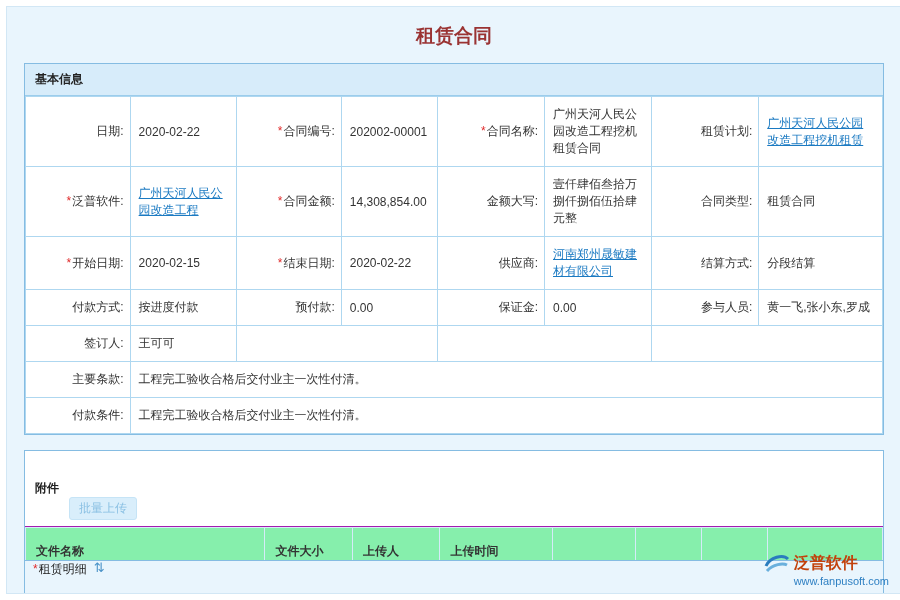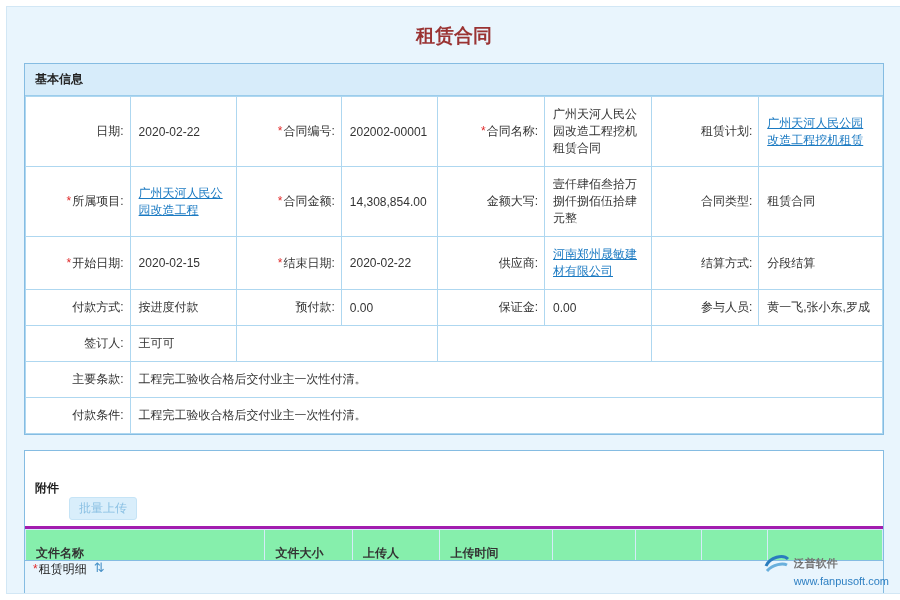--- a/index.html
+++ b/index.html
@@ -49,21 +49,21 @@
     word-break: break-all;
     vertical-align: middle;
   }
   .grid td.lbl { text-align: right; white-space: nowrap; padding-right: 6px; }
   .req { color: #e02b2b; margin-right: 1px; }
   .lnk { color: #1b7ac2; text-decoration: underline; cursor: pointer; }
 
   .att-panel { margin-top: 15px; }
   .att-hd {
     background: #ffffff;
-    border-bottom: 3px solid #a21caf;
+    border-bottom: 1px solid #a21caf;
     padding: 6px 10px;
     display: flex; align-items: center; gap: 10px;
   }
   .att-title { font-weight: bold; font-size: 12px; color: #222; }
   table.att { width: 100%; border-collapse: collapse; table-layout: fixed; }
   .att td {
     border: 1px solid #d5ebf8;
     padding: 15px 10px;
     font-size: 12px;
     background: #86efac;
@@ -104,21 +104,21 @@
     background: #e9f5fd;
     display: flex; 
     padding: 0 8px;
     gap: 7px;
   }
   .detail-label { font-size: 12px; color: #222; }
   .sort-icon { color: #4b93c8; font-size: 13px; cursor: pointer; line-height: 1; }
 
   .brand { position: absolute; right: 12px; bottom: 6px; z-index: 5; }
   .brand-top { display: flex; align-items: center; gap: 4px; }
-  .brand-name { font-size: 11px; font-weight: bold; color: #737373; }
+  .brand-name { font-size: 16px; font-weight: bold; color: #c2410c; }
   .brand-url { font-size: 11px; color: #2f80c3; margin-top: 1px; padding-left: 30px; }
 </style>
 </head>
 <body>
 
 <div class="page">
 
   <div class="title">租赁合同</div>
 
   <div class="panel">
@@ -139,21 +139,21 @@
         <td class="lbl"><span>日期:</span></td>
         <td>2020-02-22</td>
         <td class="lbl"><span class="req">*</span><span>合同编号:</span></td>
         <td>202002-00001</td>
         <td class="lbl"><span class="req">*</span><span>合同名称:</span></td>
         <td>广州天河人民公园改造工程挖机租赁合同</td>
         <td class="lbl"><span>租赁计划:</span></td>
         <td><a class="lnk">广州天河人民公园改造工程挖机租赁</a></td>
       </tr>
       <tr>
-        <td class="lbl"><span class="req">*</span><span>所属项目:</span></td>
+        <td class="lbl"><span class="req">*</span><span>泛普软件:</span></td>
         <td><a class="lnk">广州天河人民公园改造工程</a></td>
         <td class="lbl"><span class="req">*</span><span>合同金额:</span></td>
         <td>14,308,854.00</td>
         <td class="lbl"><span>金额大写:</span></td>
         <td>壹仟肆佰叁拾万捌仟捌佰伍拾肆元整</td>
         <td class="lbl"><span>合同类型:</span></td>
         <td>租赁合同</td>
       </tr>
       <tr>
         <td class="lbl"><span class="req">*</span><span>开始日期:</span></td>

